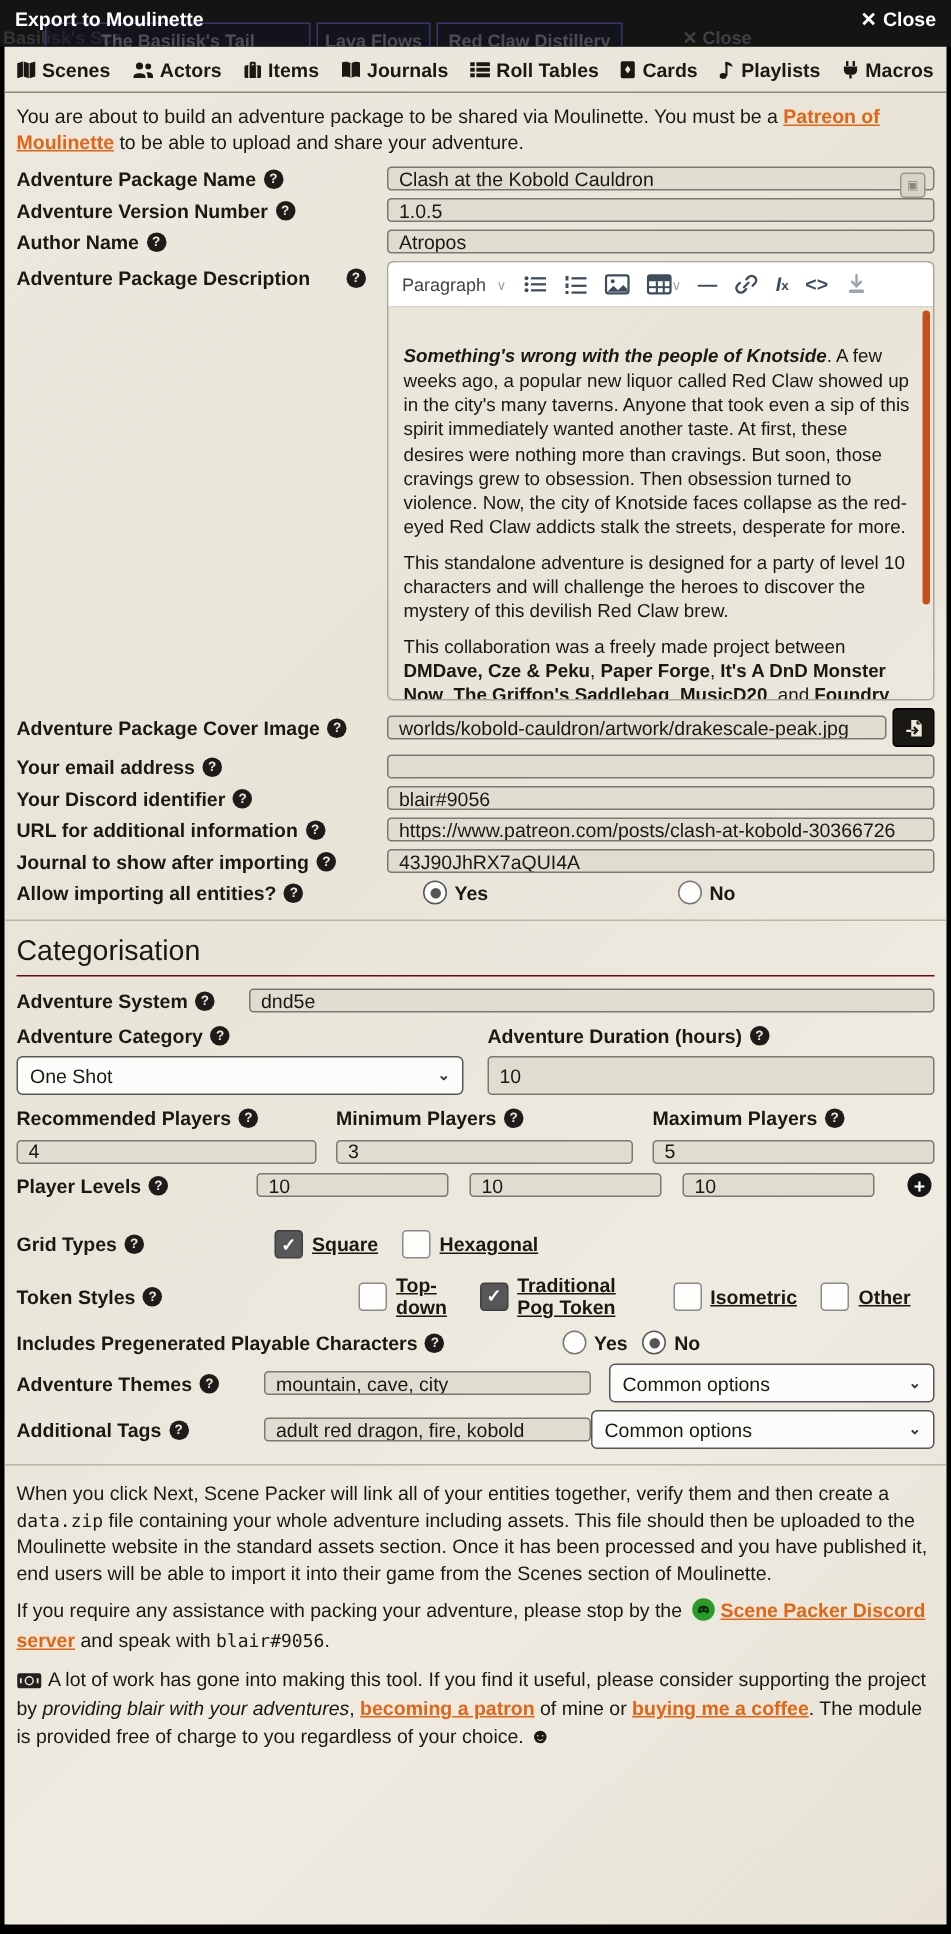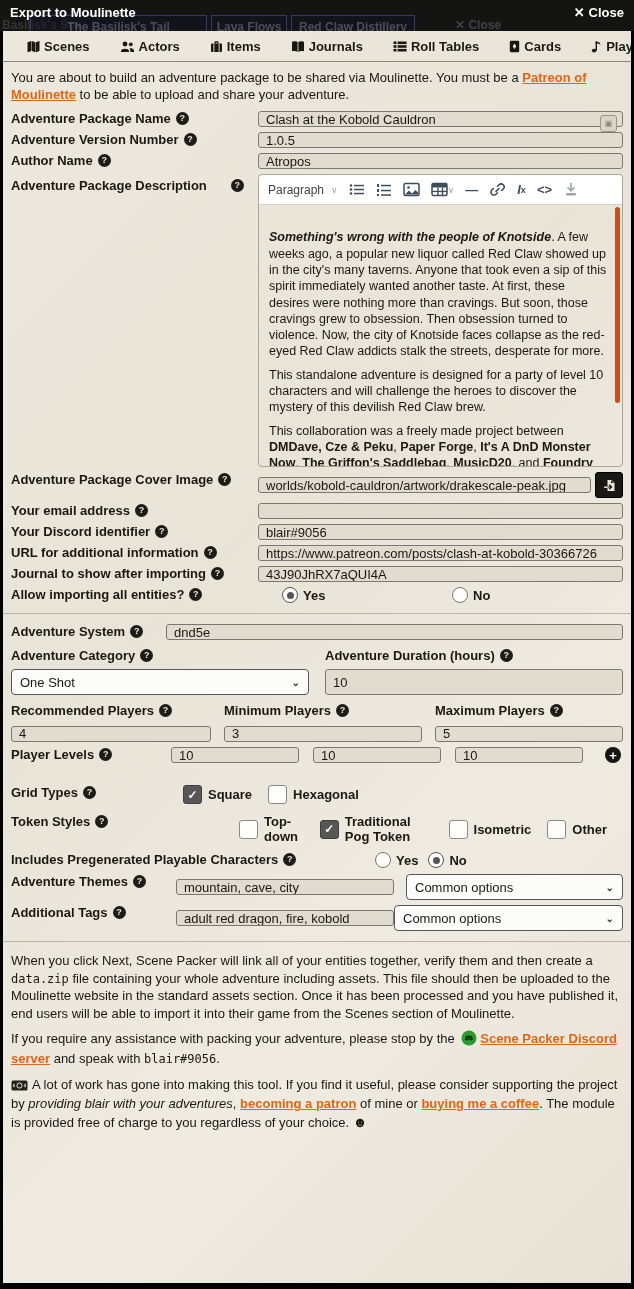--- a/index.html
+++ b/index.html
@@ -19,27 +19,27 @@
   .ghost-frag{position:absolute;left:2px;top:18px;color:rgba(150,150,165,.25);font-size:12px;font-weight:700;}
   .ghost-close{position:absolute;left:455px;top:18px;color:rgba(170,172,190,.30);font-size:12px;font-weight:700;}
 
   .dialog{
     position:absolute;left:3px;top:31px;width:628px;height:1252px;
     background:linear-gradient(135deg,#ece8dd 0%,#e9e4d8 40%,#efebe1 70%,#e7e2d5 100%);
     overflow:hidden;
   }
   
   .tabnav{display:flex;align-items:center;gap:14px;height:30px;padding:0 8px;border-bottom:1px solid #8d897a;}
-  .tab{display:flex;align-items:center;gap:4px;font-size:13px;font-weight:700;cursor:pointer;white-space:nowrap;margin-left:16px;}
+  .tab{display:flex;align-items:center;gap:4px;font-size:13px;font-weight:700;cursor:pointer;white-space:nowrap;}
   .tab svg{display:block;}
 
   .intro{margin:7px 8px 8px;font-size:13px;line-height:1.32;}
   a.lnk{color:#e36413;font-weight:700;text-decoration:underline;cursor:pointer;}
 
-  .frow{display:flex;align-items:flex-start;margin:0 8px 5px;}
+  .frow{display:flex;align-items:center;margin:0 8px 5px;}
   .frow .lbl{width:247px;flex:none;display:flex;align-items:center;gap:5px;font-size:13px;font-weight:700;}
   .frow .ctl{flex:1;display:flex;align-items:center;}
   .help{flex:none;width:13px;height:13px;border-radius:50%;background:#1d1c18;color:#ece8de;
     font-size:9px;font-weight:700;display:inline-flex;align-items:center;justify-content:center;line-height:1;}
   input.fld{
     width:100%;box-sizing:border-box;height:16px;background:#e0dcd0;border:1px solid #7a7971;border-radius:3px;
     padding:0 7px;font:13px "Liberation Sans",sans-serif;color:#191813;outline:none;
   }
   .autofill{position:absolute;right:6px;top:4px;width:15px;height:15px;border:1px solid #9a968a;border-radius:3px;
     background:#d8d4c8;display:flex;align-items:center;justify-content:center;font-size:8px;color:#8a8679;}
@@ -83,21 +83,21 @@
 
   .grid2{display:grid;grid-template-columns:1fr 1fr;column-gap:16px;margin:8px 8px 5px;}
   .grid3{display:grid;grid-template-columns:200px 198px 1fr;column-gap:13px;margin:8px 8px 5px;}
   .glabel{display:flex;align-items:center;gap:5px;font-size:13px;font-weight:700;margin-bottom:6px;}
 
   .cb{flex:none;width:17px;height:17px;border:1px solid #8a8a8a;border-radius:3px;background:#fdfdfb;
     display:inline-flex;align-items:center;justify-content:center;margin-right:6px;cursor:pointer;}
   .cb .tick{display:none;color:#fff;font-size:12px;font-weight:700;}
   .cb.checked{background:#575757;border-color:#3f3f3f;}
   .cb.checked .tick{display:block;}
-  .cblbl{font-size:13px;font-weight:700;margin-right:16px;}
+  .cblbl{font-size:13px;font-weight:700;margin-right:16px;text-decoration:underline;}
 
   .plus{flex:none;width:16px;height:16px;border-radius:50%;background:#151515;color:#fff;font-size:13px;font-weight:700;
     display:inline-flex;align-items:center;justify-content:center;margin-left:8px;cursor:pointer;line-height:1;}
 
   .ftext{margin:6px 8px 8px;font-size:13px;line-height:1.34;}
   .mono{font-family:"DejaVu Sans Mono",monospace;font-size:12px;}
   .ital{font-style:italic;}
   .dicon{display:inline-block;vertical-align:-3px;margin:0 3px;}
   .noteicon{display:inline-block;vertical-align:-2px;margin-right:4px;}
   .smiley{font-size:14px;}
@@ -393,20 +393,21 @@
       </span>
       <span style="display:flex;align-items:center;">
         <span class="radio"></span>
         <span class="radlbl">No</span>
       </span>
     </span>
   </div>
 
   <div class="divider"></div>
 
+  <div class="sect">Categorisation</div>
 
   <div class="frow" style="margin-top:8px;">
     <span class="lbl" style="width:155px;">
         <span>Adventure System</span>
         <span class="help">?</span>
       </span>
     <span class="ctl">
         <input class="fld" value="dnd5e" style="">
       </span>
   </div>

